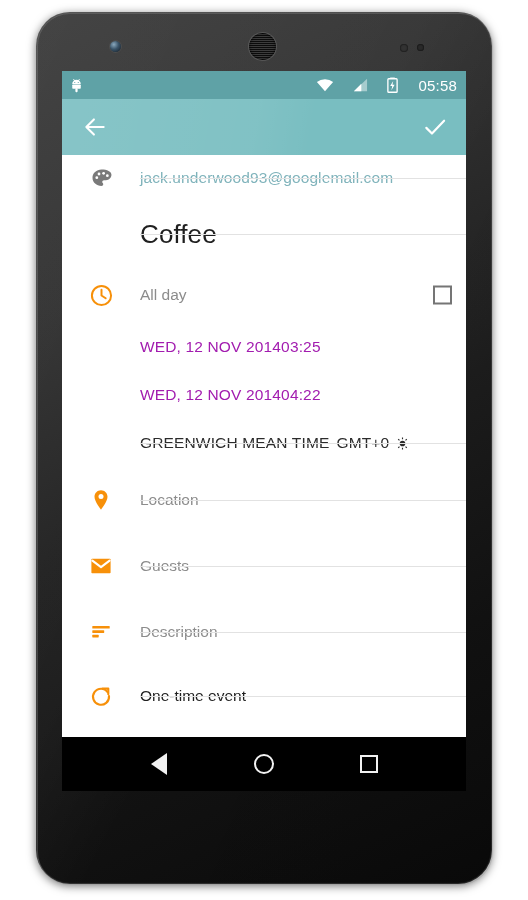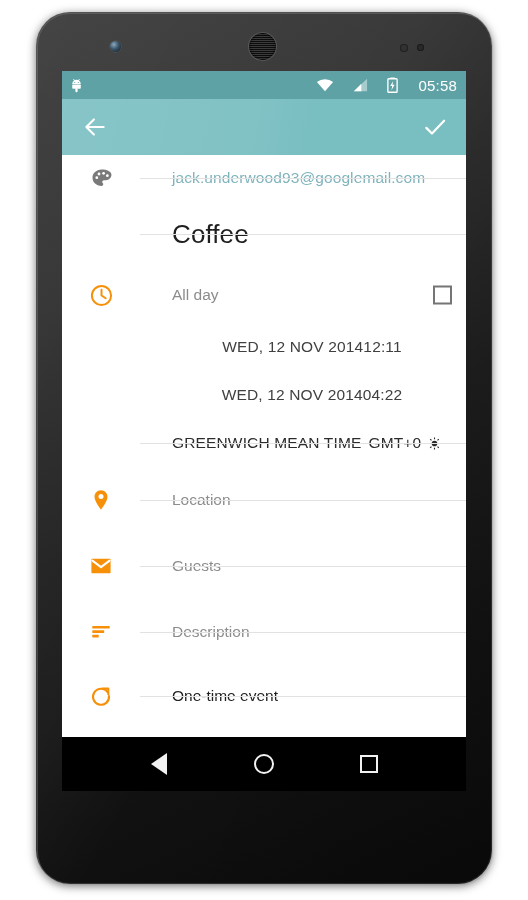--- a/index.html
+++ b/index.html
@@ -167,21 +167,20 @@
     display: flex;
     align-items: center;
     justify-content: center;
     align-self: stretch;
   }
   .field {
     flex: 1;
     position: relative;
     padding-right: 14px;
     box-sizing: border-box;
-    margin-left: 32px;
   }
   .divider {
     position: absolute;
     left: 78px;
     right: 0;
     height: 1px;
     background: #e2e2e2;
   }
 
   .row-account { height: 46px; }
@@ -212,23 +211,23 @@
     height: 19px;
     border: 2px solid #757575;
     box-sizing: border-box;
     background: #fff;
   }
 
   .row-date { height: 48px; }
   .date-line {
     display: flex;
     align-items: center;
-    justify-content: center;
+    justify-content: flex-start;
     font-size: 15.5px;
-    color: #404040;
+    color: #a21caf;
     letter-spacing: 0.15px;
   }
   .row-tz { height: 48px; }
   .tz-line {
     display: flex;
     align-items: center;
     font-size: 15.5px;
     color: #2b2b2b;
     letter-spacing: 0.15px;
     gap: 7px;
@@ -394,21 +393,21 @@
           <span class="allday-label">All day</span>
           <div class="checkbox"></div>
         </div>
       </div>
 
       <div class="row row-date">
         <div class="gutter"></div>
         <div class="field">
           <div class="date-line">
             <span>WED, 12 NOV 2014</span>
-            <span>12:11</span>
+            <span>03:25</span>
           </div>
         </div>
       </div>
 
       <div class="row row-date">
         <div class="gutter"></div>
         <div class="field">
           <div class="date-line">
             <span>WED, 12 NOV 2014</span>
             <span>04:22</span>

